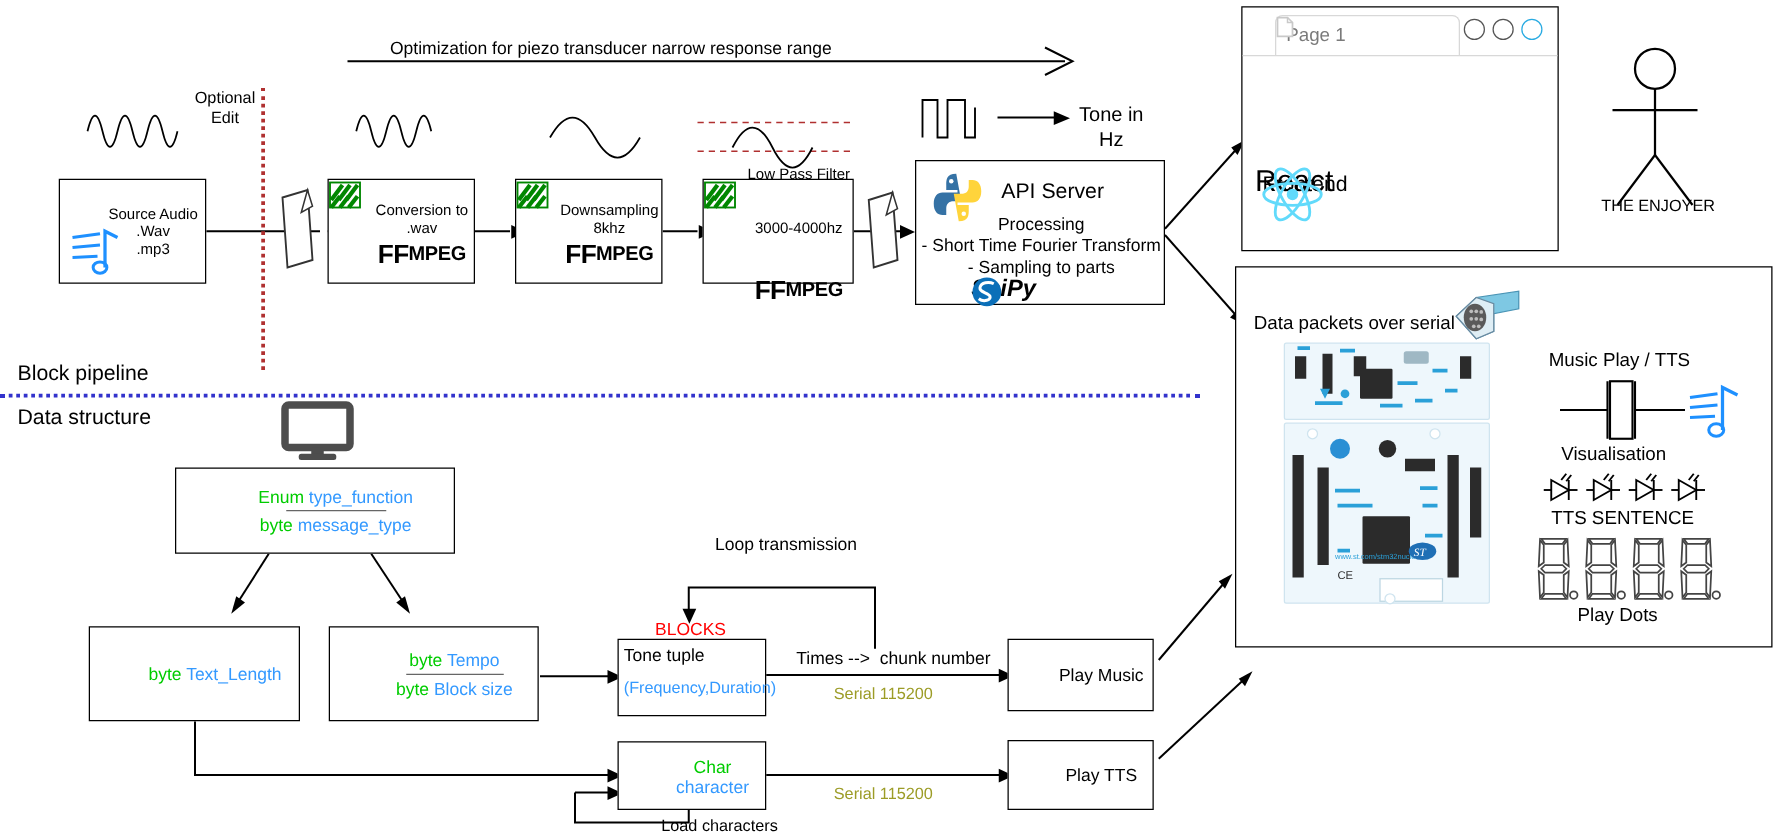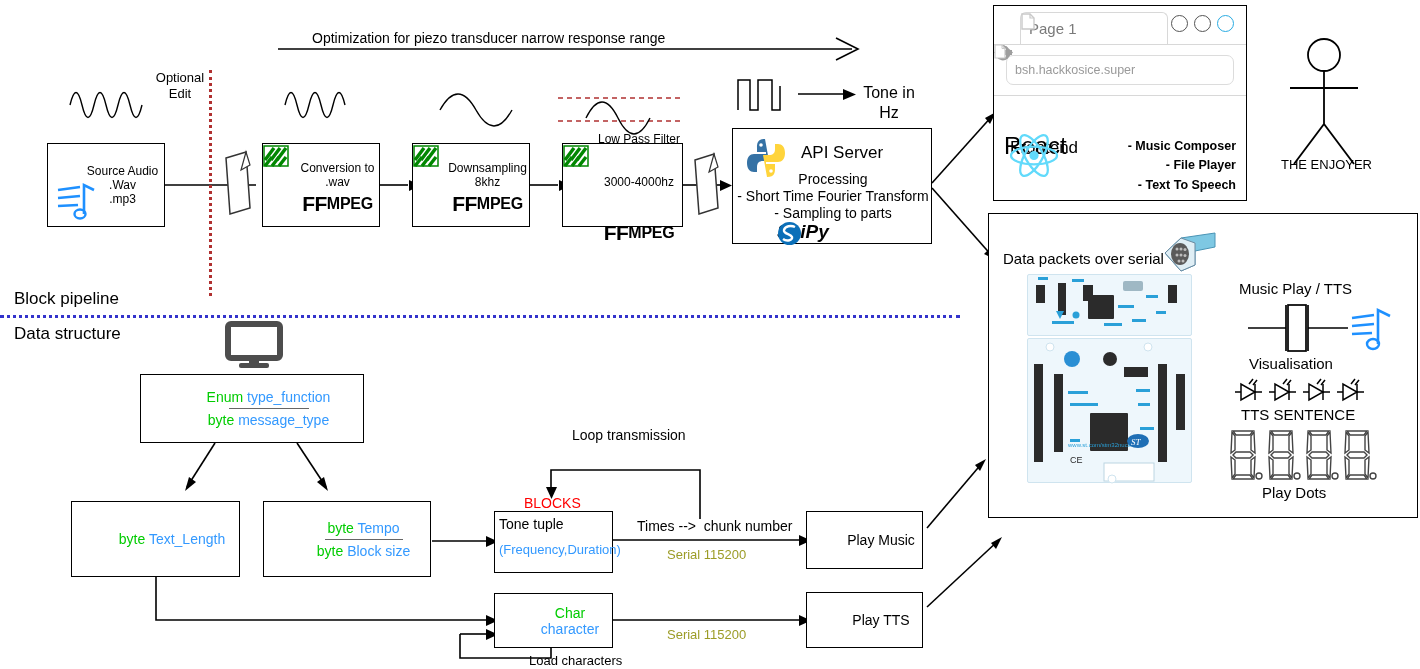--- a/index.html
+++ b/index.html
@@ -239,55 +239,31 @@
         <path d="M9,1 L9,5 L13,5" fill="none" stroke="#c9c9c9" stroke-width="1.2"></path>
       </svg>
       <span style="font-size:15px;color:#7a7a7a;">Page 1</span>
     </div>
     <div class="abs" style="right:12px;top:9px;display:flex;gap:6px;">
       <span class="dot"></span>
       <span class="dot"></span>
       <span class="dot active"></span>
     </div>
   </div>
-  <div class="bNav">
-    <svg width="19" height="17">
-      <polygon points="0,8.5 7,2 7,6 18,6 18,11 7,11 7,15" fill="#9e9e9e"></polygon>
-    </svg>
-    <svg width="19" height="17">
-      <polygon points="19,8.5 12,2 12,6 1,6 1,11 12,11 12,15" fill="#9e9e9e"></polygon>
-    </svg>
-    <svg width="18" height="18">
-      <path d="M15,9 A6.2,6.2 0 1 1 11.5,3.3" fill="none" stroke="#9e9e9e" stroke-width="2.6"></path>
-      <polygon points="9,1 14,3.2 9,6" fill="#9e9e9e"></polygon>
-    </svg>
-    <div class="urlbar">
-      <svg width="12" height="15">
-        <path d="M1,1 L8,1 L11,4.5 L11,14 L1,14 Z" fill="#fff" stroke="#c9c9c9" stroke-width="1.2"></path>
-        <path d="M8,1 L8,4.5 L11,4.5" fill="none" stroke="#c9c9c9" stroke-width="1"></path>
-      </svg>
-      <span>bsh.hackkosice.super</span>
-    </div>
-  </div>
   <div class="lbl t17" style="left:16px;top:100px;margin-top:32px;">Frontend</div>
   <div class="abs" style="left:14px;top:126px;display:flex;align-items:center;">
     <svg width="52" height="47">
       <g stroke="#61DAFB" stroke-width="2.3" fill="none">
         <ellipse cx="26" cy="23.5" rx="23" ry="8.8"></ellipse>
         <ellipse cx="26" cy="23.5" rx="23" ry="8.8" transform="rotate(60 26 23.5)"></ellipse>
         <ellipse cx="26" cy="23.5" rx="23" ry="8.8" transform="rotate(120 26 23.5)"></ellipse>
       </g>
       <circle cx="26" cy="23.5" r="4.6" fill="#61DAFB"></circle>
     </svg>
     <span style="font-size:24px;margin-left:-4px;">React</span>
-  </div>
-  <div class="abs" style="left:132px;top:131px;text-align:right;width:110px;font-size:12.5px;font-weight:bold;line-height:1.55;">
-    <div>- Music Composer</div>
-    <div>- File Player</div>
-    <div>- Text To Speech</div>
   </div>
 </div>
 
 <svg class="sv" style="left:1280px;top:38px;" width="90" height="130">
   <circle cx="44" cy="17" r="16" fill="none" stroke="#000" stroke-width="1.8"></circle>
   <line x1="10" y1="50" x2="78" y2="50" stroke="#000" stroke-width="1.8"></line>
   <line x1="44" y1="33" x2="44" y2="86" stroke="#000" stroke-width="1.8"></line>
   <line x1="44" y1="86" x2="14" y2="126" stroke="#000" stroke-width="1.8"></line>
   <line x1="44" y1="86" x2="74" y2="126" stroke="#000" stroke-width="1.8"></line>
 </svg>

